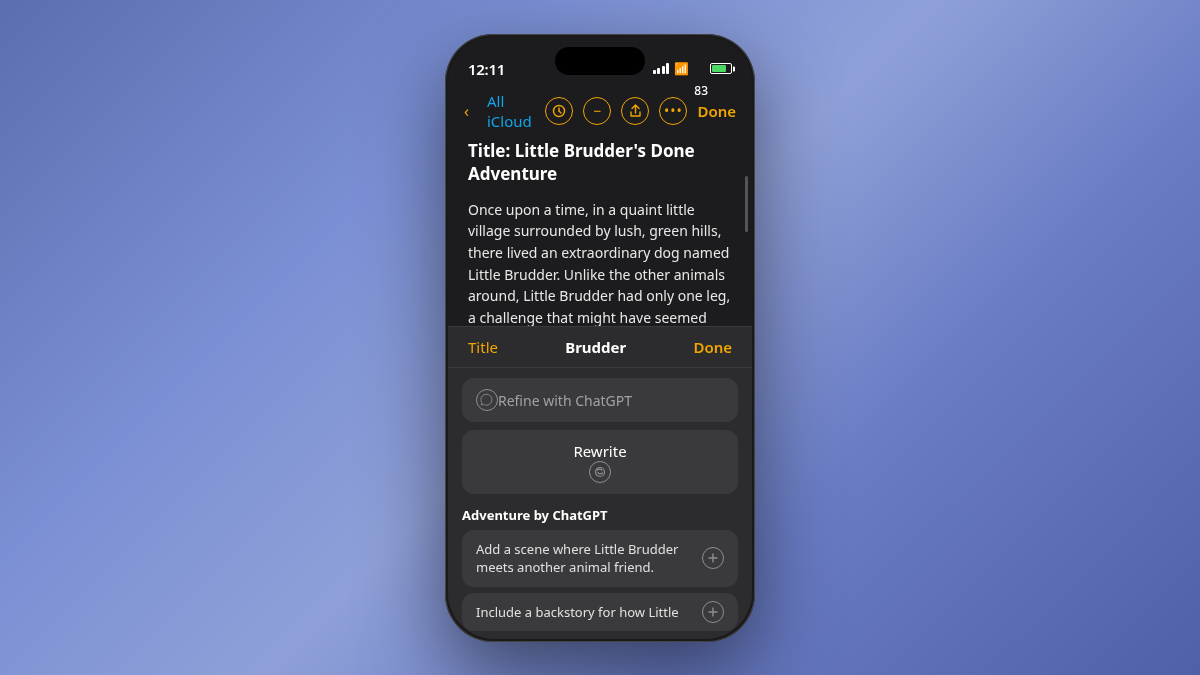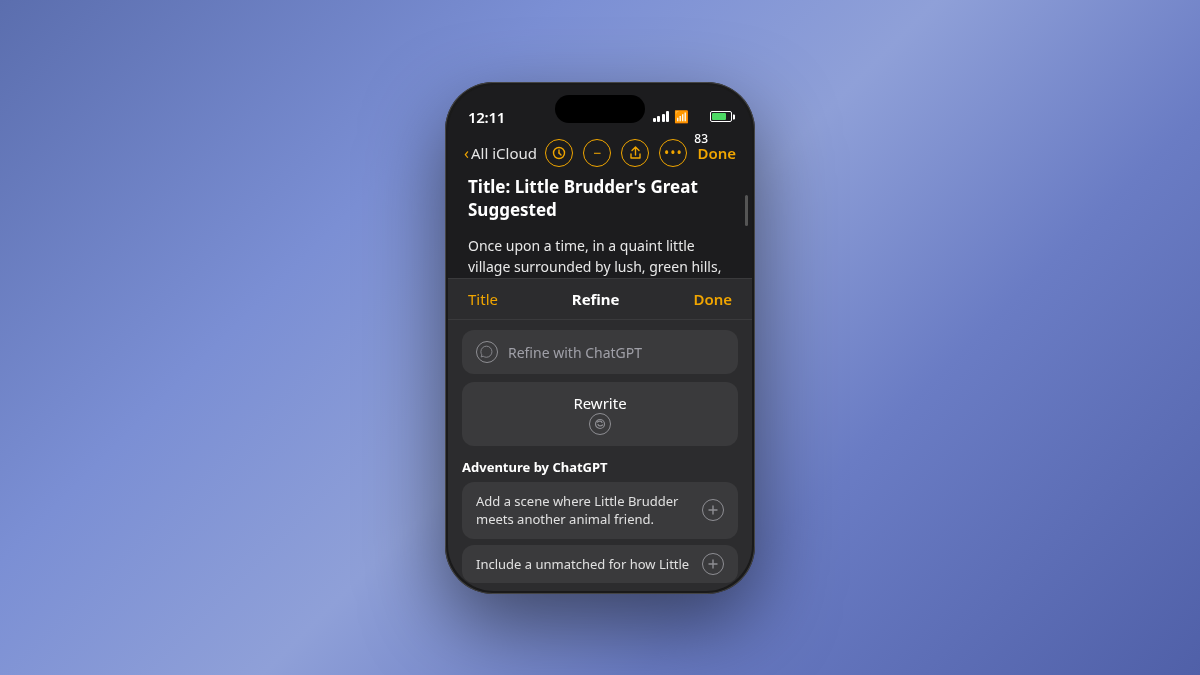--- a/index.html
+++ b/index.html
@@ -10,21 +10,21 @@
       background: linear-gradient(135deg, #5b6eae 0%, #7b8fd4 30%, #8fa0d8 50%, #6a7cc4 70%, #5060a8 100%);
       display: flex;
       align-items: center;
       justify-content: center;
       font-family: -apple-system, 'SF Pro Text', 'Helvetica Neue', sans;
       overflow: hidden;
     }
 
     .phone-outer {
       width: 310px;
-      height: 512px;
+      height: 608px;
       background: #1a1a1a;
       border-radius: 48px;
       padding: 3px;
       box-shadow: 0 30px 80px rgba(0,0,0,0.5), inset 0 0 0 1px #444;
       position: relative;
     }
 
     .phone-inner {
       width: 100%;
       height: 100%;
@@ -149,21 +149,22 @@
       color: #f0a500;
     }
 
     .nav-chevron {
       font-size: 16px;
       color: #f0a500;
     }
 
     .nav-back-text {
       font-size: 15px;
-      color: #e5e5e5;
+      color: #0ea5e9;
+      margin-left: 16px;
     }
 
     .nav-icons {
       display: flex;
       align-items: center;
       gap: 10px;
     }
 
     .nav-icon-btn {
       width: 28px;
@@ -252,21 +253,21 @@
     }
 
     
     .refine-row {
       margin: 10px 14px 8px;
       background: #3a3a3c;
       border-radius: 12px;
       padding: 11px 14px;
       display: flex;
       align-items: center;
-      gap: 10px;
+      gap: 0;
     }
 
     .chatgpt-icon {
       width: 22px;
       height: 22px;
       border: 1.5px solid #8e8e93;
       border-radius: 50%;
       display: flex;
       align-items: center;
       justify-content: center;
@@ -422,33 +423,33 @@
           </svg>
         </div>
         <div class="nav-icon-btn">
           <span style="color:#f0a500;font-size:14px;letter-spacing:1px;line-height:1;">•••</span>
         </div>
         <span class="nav-done-text">Done</span>
       </div>
     </div>
 
     <div class="content-area">
-      <div class="note-title">Title: Little Brudder's Great Suggested</div>
+      <div class="note-title">Title: Little Brudder's Done Adventure</div>
       <div class="note-body">
         <p>Once upon a time, in a quaint little village surrounded by lush, green hills, there lived an extraordinary dog named Little Brudder. Unlike the other animals around, Little Brudder had only one leg, a challenge that might have seemed insurmountable to many. Yet those who knew him would attest that the spark in his eyes was unmatched by any other.</p>
 
       </div>
       <div class="scroll-indicator"></div>
     </div>
 
     <div class="compose-panel">
 
       <div class="compose-toolbar">
         <span class="compose-revert">Title</span>
-        <span class="compose-title">Refine</span>
+        <span class="compose-title">Brudder</span>
         <span class="compose-done">Done</span>
       </div>
 
       <div class="refine-row">
         <div class="chatgpt-icon">
           <svg viewBox="0 0 24 24" fill="none" xmlns="http://www.w3.org/2000/svg">
             <path d="M20.5 11.5C20.5 16.7467 16.2467 21 11 21C9.0 21 7.14 20.39 5.6 19.35L2 20.5L3.15 16.9C2.11 15.36 1.5 13.5 1.5 11.5C1.5 6.25 5.75 2 11 2C16.25 2 20.5 6.25 20.5 11.5Z" stroke="#8e8e93" stroke-width="1.5"></path>
           </svg>
         </div>
         <span class="refine-text">Refine with ChatGPT</span>
@@ -470,21 +471,21 @@
       <div class="suggestion-row">
         <span class="suggestion-text">Add a scene where Little Brudder meets another animal friend.</span>
         <div class="suggestion-plus">
           <svg width="10" height="10" viewBox="0 0 10 10" fill="none">
             <path d="M5 1v8M1 5h8" stroke="#8e8e93" stroke-width="1.4" stroke-linecap="round"></path>
           </svg>
         </div>
       </div>
 
       <div class="suggestion-row-partial">
-        <span class="suggestion-text-partial">Include a unmatched for how Little</span>
+        <span class="suggestion-text-partial">Include a backstory for how Little</span>
         <div class="suggestion-plus">
           <svg width="10" height="10" viewBox="0 0 10 10" fill="none">
             <path d="M5 1v8M1 5h8" stroke="#8e8e93" stroke-width="1.4" stroke-linecap="round"></path>
           </svg>
         </div>
       </div>
 
     </div>
 
   </div>

